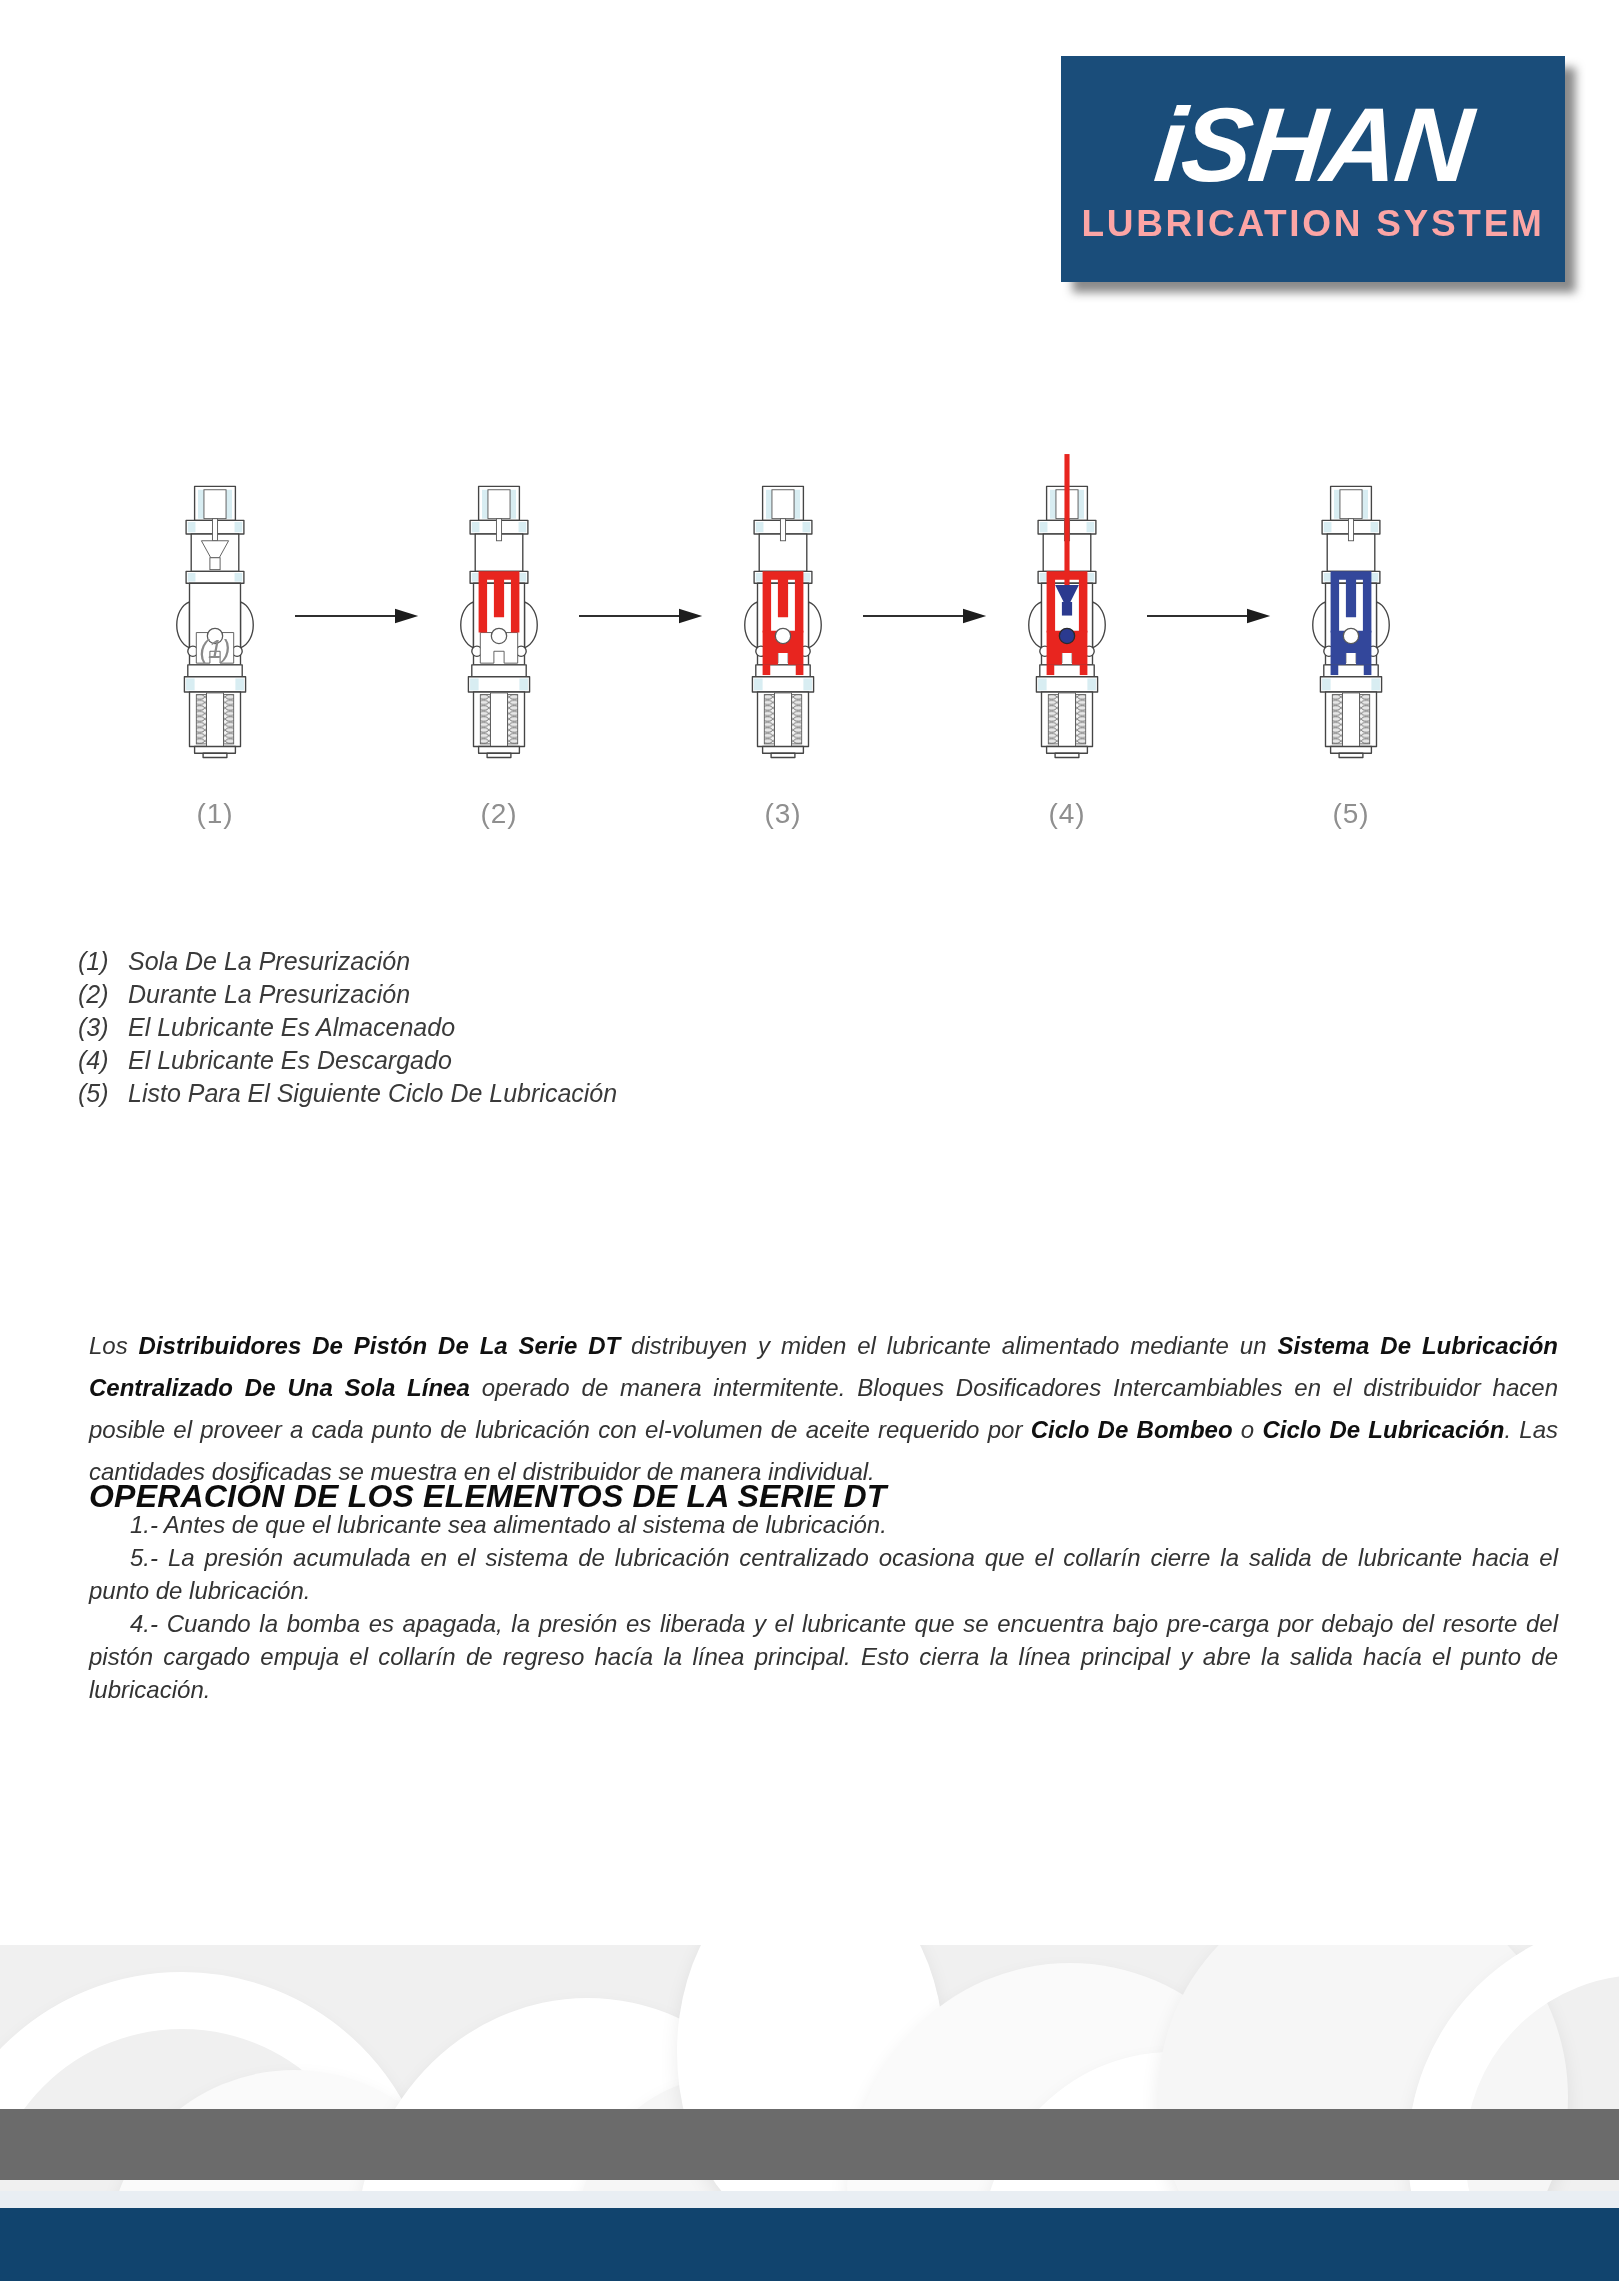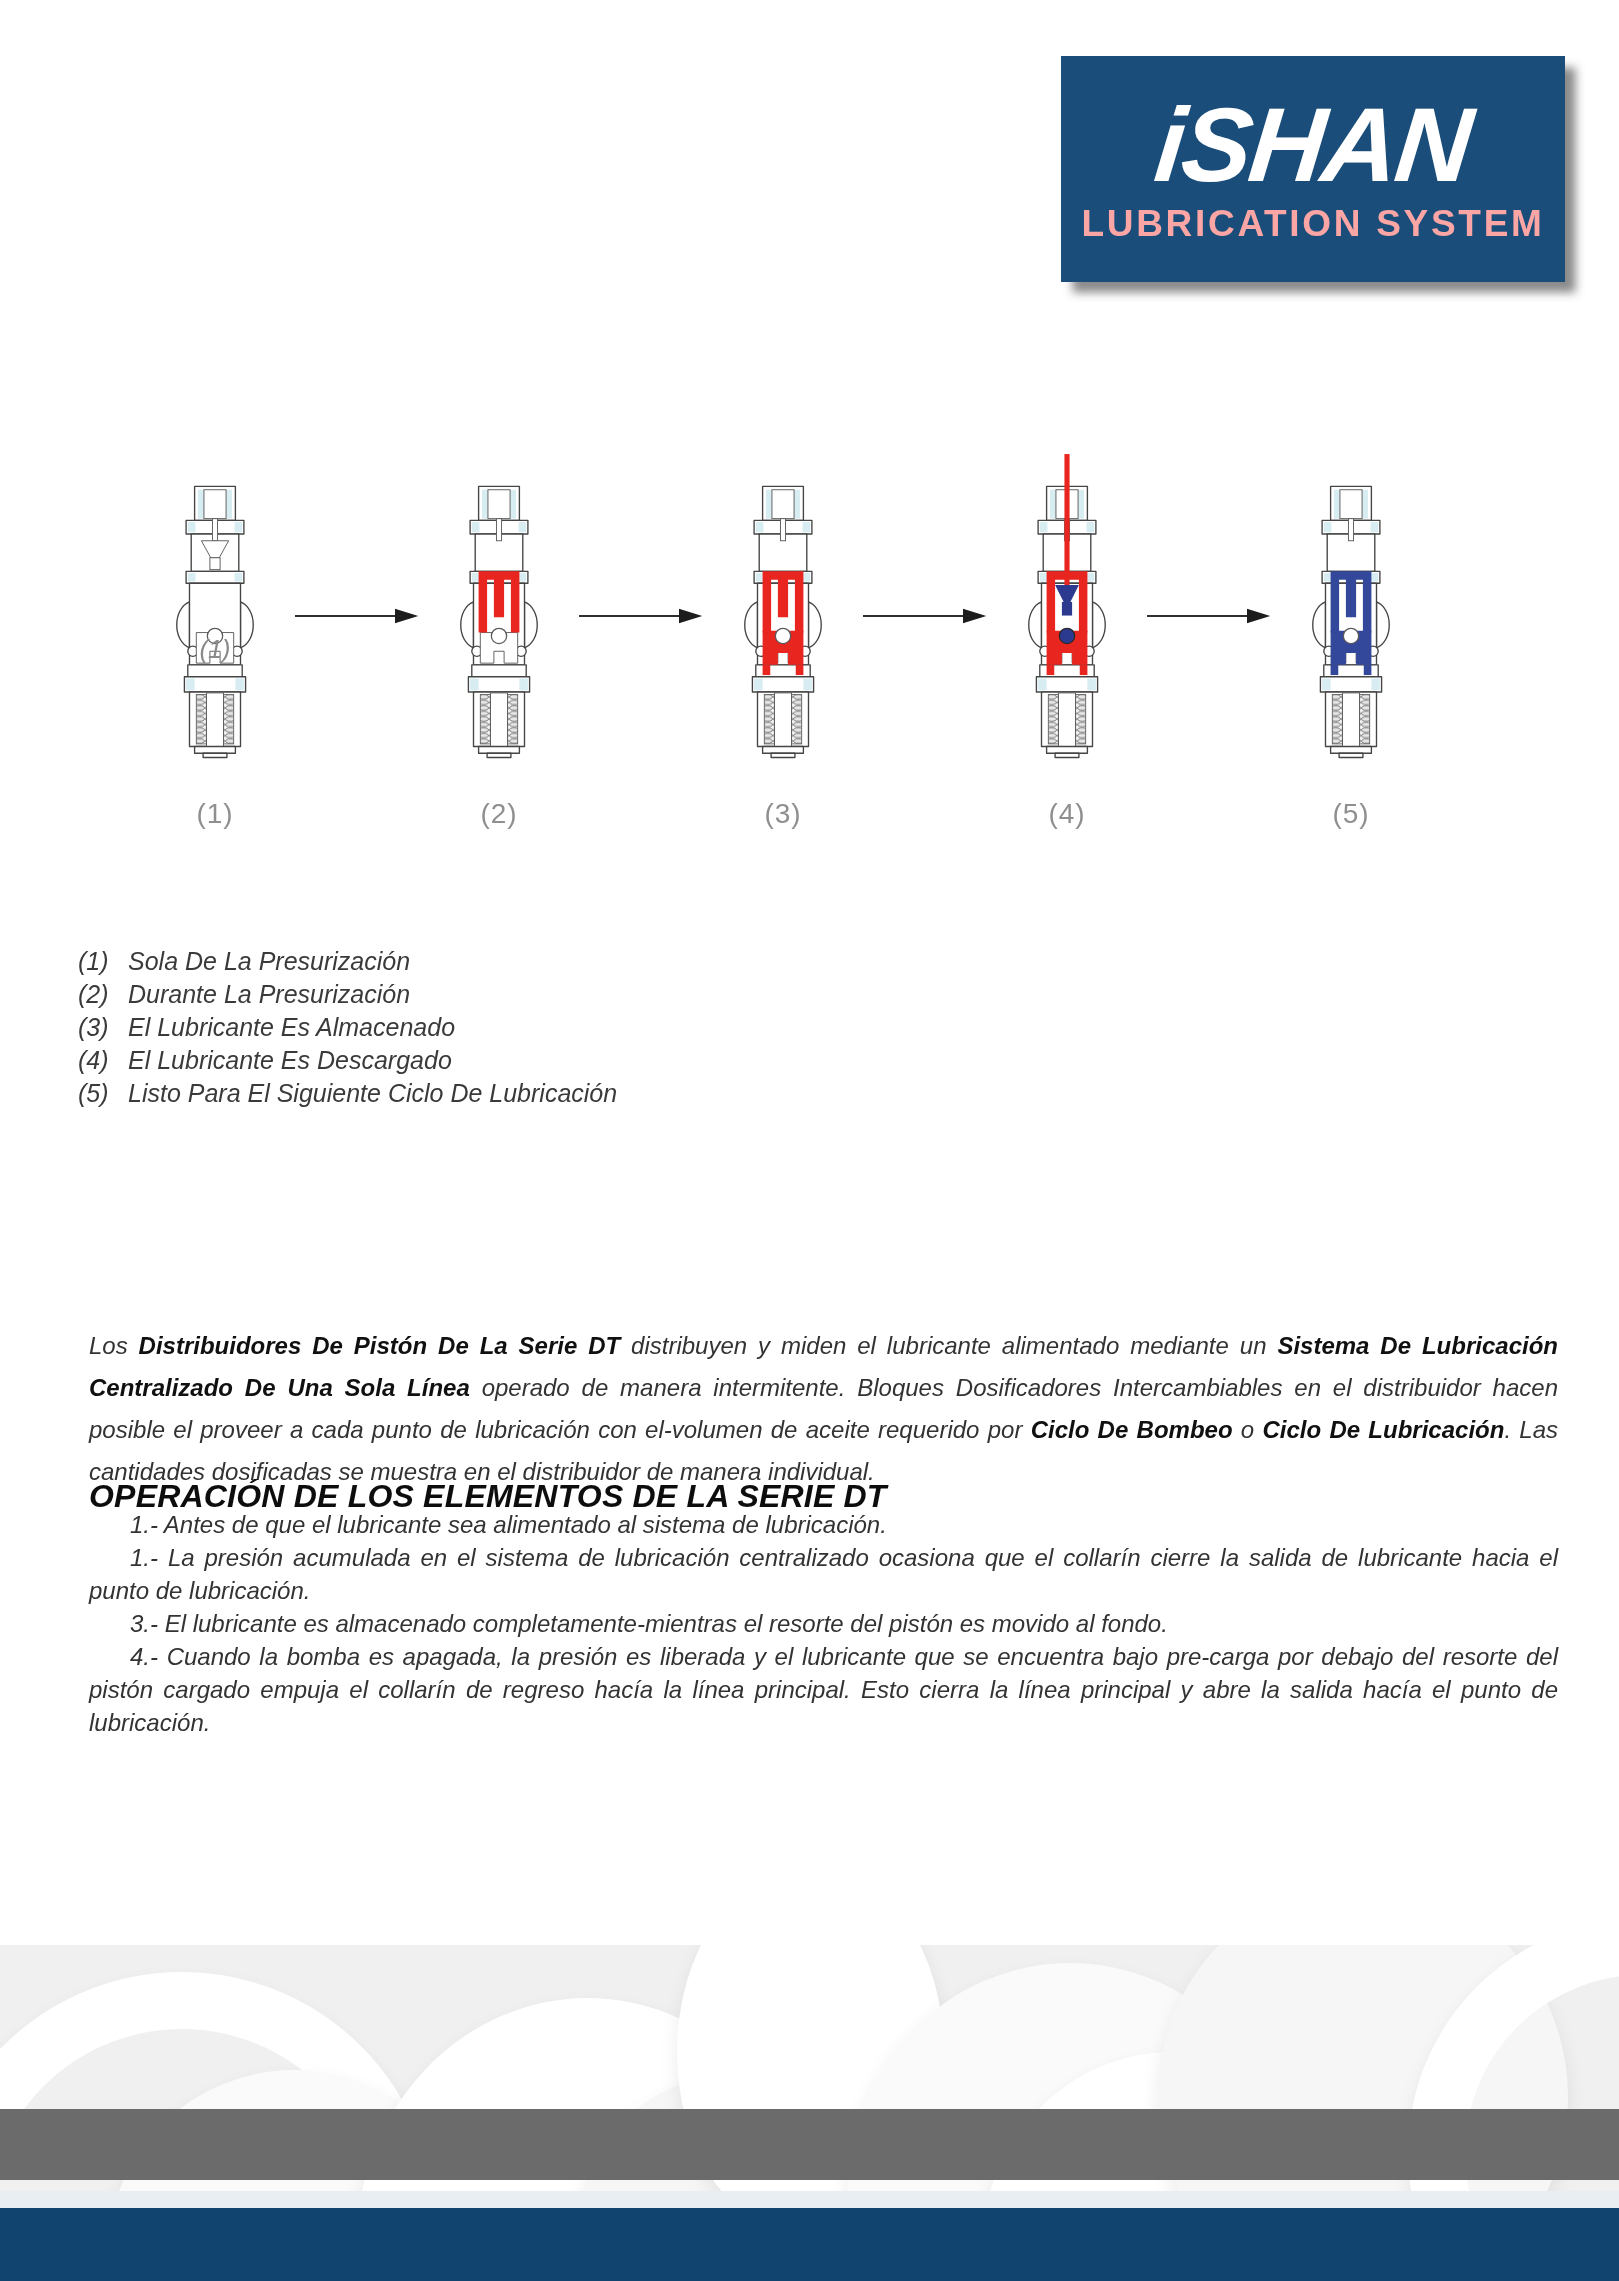--- a/index.html
+++ b/index.html
@@ -424,22 +424,21 @@
     <span class="legend-text">Listo Para El Siguiente Ciclo De Lubricación</span>
   </div>
 </div>
 
 <p class="intro"><span>Los </span><span class="b">Distribuidores De Pistón De La Serie DT</span><span> distribuyen y miden el lubricante alimentado mediante un </span><span class="b">Sistema De Lubricación Centralizado De Una Sola Línea</span><span> operado de manera intermitente. Bloques Dosificadores Intercambiables en el distribuidor hacen posible el proveer  a cada punto de lubricación con el-volumen de aceite requerido por </span><span class="b">Ciclo De Bombeo</span><span> o </span><span class="b">Ciclo De Lubricación</span><span>. Las cantidades dosificadas se muestra en el distribuidor de manera individual.</span></p>
 
 <h2 class="op-heading">OPERACIÓN DE LOS ELEMENTOS DE LA SERIE DT</h2>
 
 <div class="steps">
   <p>1.- Antes de que el lubricante sea alimentado al sistema de lubricación.</p>
-  <p>1.- La presión acumulada en el sistema de lubricación centralizado ocasiona que el collarín cierre la salida de lubricante hacia el punto de lubricación.</p>
-  <p>3.- El lubricante es almacenado completamente-mientras el resorte del pistón es movido al fondo.</p>
+  <p>5.- La presión acumulada en el sistema de lubricación centralizado ocasiona que el collarín cierre la salida de lubricante hacia el punto de lubricación.</p>
   <p>4.- Cuando la bomba es apagada, la presión es liberada y el lubricante que se encuentra bajo pre-carga por debajo del resorte del pistón cargado empuja el collarín de regreso hacía la línea principal. Esto cierra la línea principal y abre la salida hacía el punto de lubricación.</p>
 </div>
 
 <div class="footer-band">
   <div class="ringc" style="left:-71px;top:27px;width:392px;height:392px;"></div>
   <div class="disc g1" style="left:107px;top:125px;width:374px;height:374px;"></div>
   <div class="disc" style="left:356px;top:53px;width:463px;height:499px;"></div>
   <div class="disc g2" style="left:570px;top:134px;width:294px;height:374px;"></div>
   <div class="disc" style="left:677px;top:-80px;width:267px;height:374px;"></div>
   <div class="disc g1" style="left:847px;top:18px;width:446px;height:463px;"></div>

